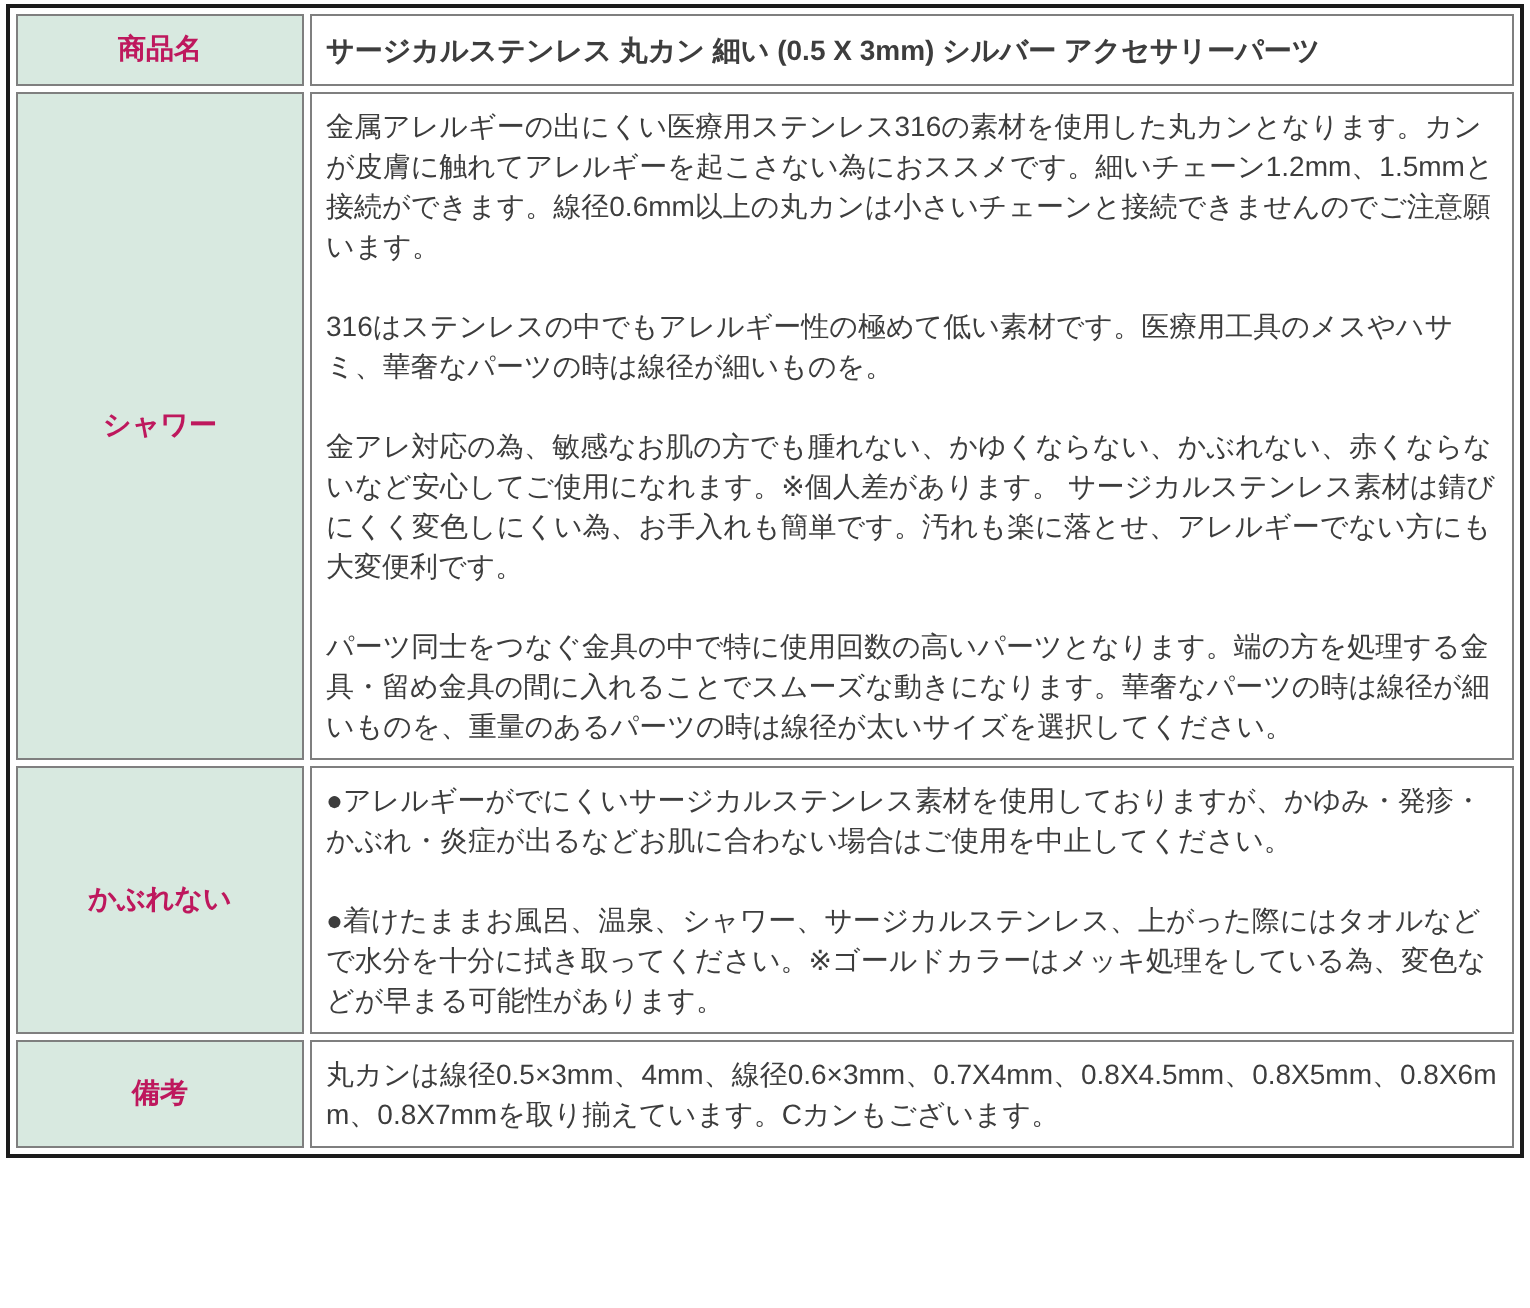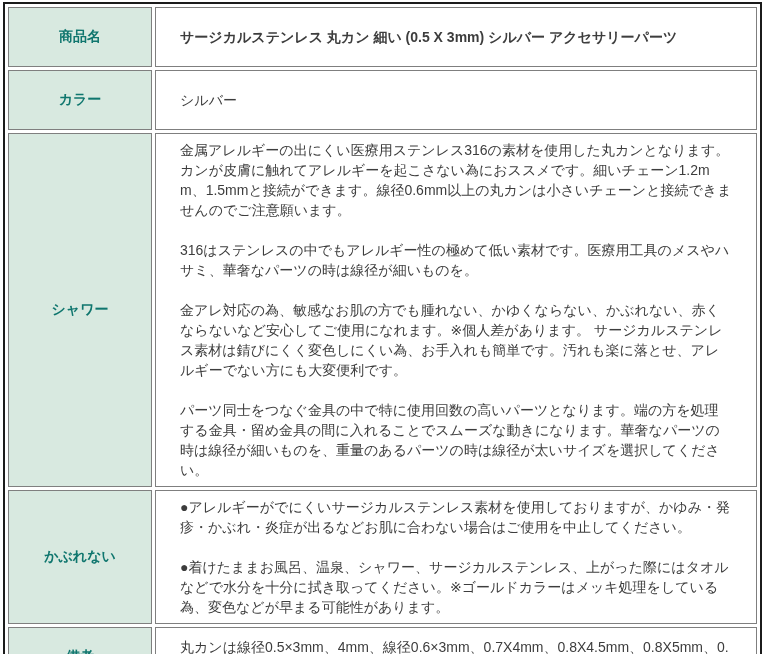--- a/index.html
+++ b/index.html
@@ -21,34 +21,34 @@
     border-spacing: 3px;
     background: #ffffff;
     table-layout: fixed;
   }
   table.spec th {
     width: 134px;
     background: #d8e9e0;
     border: 1px solid #7f7f7f;
     font-size: 14px;
     font-weight: bold;
-    color: #0f766e;
+    color: #be185d;
     text-align: center;
     vertical-align: middle;
-    padding: 20px 4px;
+    padding: 8px 4px;
   }
   table.spec td {
     background: #ffffff;
     border: 1px solid #7f7f7f;
     font-size: 14px;
     line-height: 20px;
     color: #3d3d3d;
     text-align: left;
     vertical-align: middle;
-    padding: 6px 24px;
+    padding: 6px 7px;
     word-break: break-all;
   }
   table.spec td p {
     margin: 0;
   }
   table.spec td p + p {
     margin-top: 20px;
   }
   td.bold {
     font-weight: bold;
@@ -57,26 +57,20 @@
 </style>
 </head>
 <body>
 
 <table class="spec">
   <tbody>
     <tr>
       <th>商品名</th>
       <td class="bold">
         <p>サージカルステンレス 丸カン 細い (0.5 X 3mm) シルバー アクセサリーパーツ</p>
-      </td>
-    </tr>
-    <tr>
-      <th>カラー</th>
-      <td>
-        <p>シルバー</p>
       </td>
     </tr>
     <tr>
       <th>シャワー</th>
       <td>
         <p>金属アレルギーの出にくい医療用ステンレス316の素材を使用した丸カンとなります。カンが皮膚に触れてアレルギーを起こさない為におススメです。細いチェーン1.2mm、1.5mmと接続ができます。線径0.6mm以上の丸カンは小さいチェーンと接続できませんのでご注意願います。</p>
         <p>316はステンレスの中でもアレルギー性の極めて低い素材です。医療用工具のメスやハサミ、華奢なパーツの時は線径が細いものを。</p>
         <p>金アレ対応の為、敏感なお肌の方でも腫れない、かゆくならない、かぶれない、赤くならないなど安心してご使用になれます。※個人差があります。 サージカルステンレス素材は錆びにくく変色しにくい為、お手入れも簡単です。汚れも楽に落とせ、アレルギーでない方にも大変便利です。</p>
         <p>パーツ同士をつなぐ金具の中で特に使用回数の高いパーツとなります。端の方を処理する金具・留め金具の間に入れることでスムーズな動きになります。華奢なパーツの時は線径が細いものを、重量のあるパーツの時は線径が太いサイズを選択してください。</p>
       </td>

